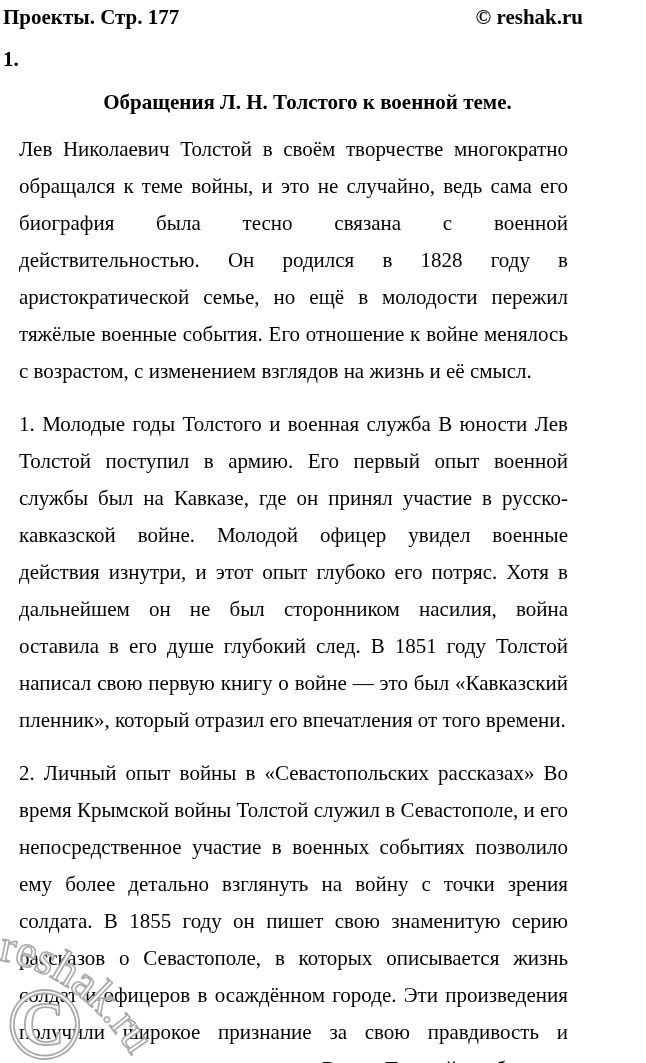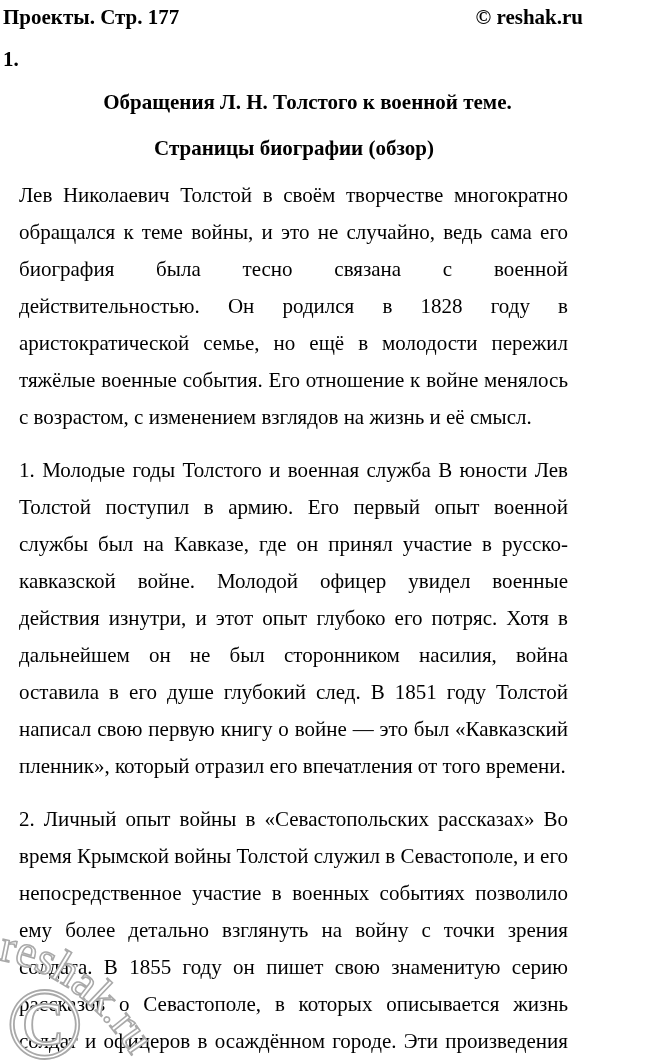--- a/index.html
+++ b/index.html
@@ -62,21 +62,20 @@
 <div class="page">
 
   <div class="doc-header">
     <span class="left">Проекты. Стр. 177</span>
     <span class="right">© reshak.ru</span>
   </div>
 
   <div class="item-number">1.</div>
 
   <div class="doc-title first">Обращения Л. Н. Толстого к военной теме.</div>
-  <div class="doc-title second">Страницы биографии (обзор)</div>
 
   <p class="body-par intro">Лев Николаевич Толстой в своём творчестве многократно обращался к теме войны, и это не случайно, ведь сама его биография была тесно связана с военной действительностью. Он родился в 1828 году в аристократической семье, но ещё в молодости пережил тяжёлые военные события. Его отношение к войне менялось с возрастом, с изменением взглядов на жизнь и её смысл.</p>
 
   <p class="body-par cont"><span class="section-lead">1. Молодые годы Толстого и военная служба</span><span> В юности Лев Толстой поступил в армию. Его первый опыт военной службы был на Кавказе, где он принял участие в русско-кавказской войне. Молодой офицер увидел военные действия изнутри, и этот опыт глубоко его потряс. Хотя в дальнейшем он не был сторонником насилия, война оставила в его душе глубокий след. В 1851 году Толстой написал свою первую книгу о войне — это был «Кавказский пленник», который отразил его впечатления от того времени.</span></p>
 
   <p class="body-par cont2"><span class="section-lead">2. Личный опыт войны в «Севастопольских рассказах»</span><span> Во время Крымской войны Толстой служил в Севастополе, и его непосредственное участие в военных событиях позволило ему более детально взглянуть на войну с точки зрения солдата. В 1855 году он пишет свою знаменитую серию рассказов о Севастополе, в которых описывается жизнь солдат и офицеров в осаждённом городе. Эти произведения получили широкое признание за свою правдивость и эмоциональную напряженность. В них Толстой изображает не героизм войны, а её ужас и бессмысленность. Он раскрывает внутренний мир солдат, показывая их страх, страдания и противоречия. Это было</span></p>
 
   <svg class="watermark" width="220" height="150" viewBox="0 0 220 150" xmlns="http://www.w3.org/2000/svg">
     <defs>
       <path id="wm-arc" d="M 2 42 Q 100 58 158 178" fill="none"></path>

